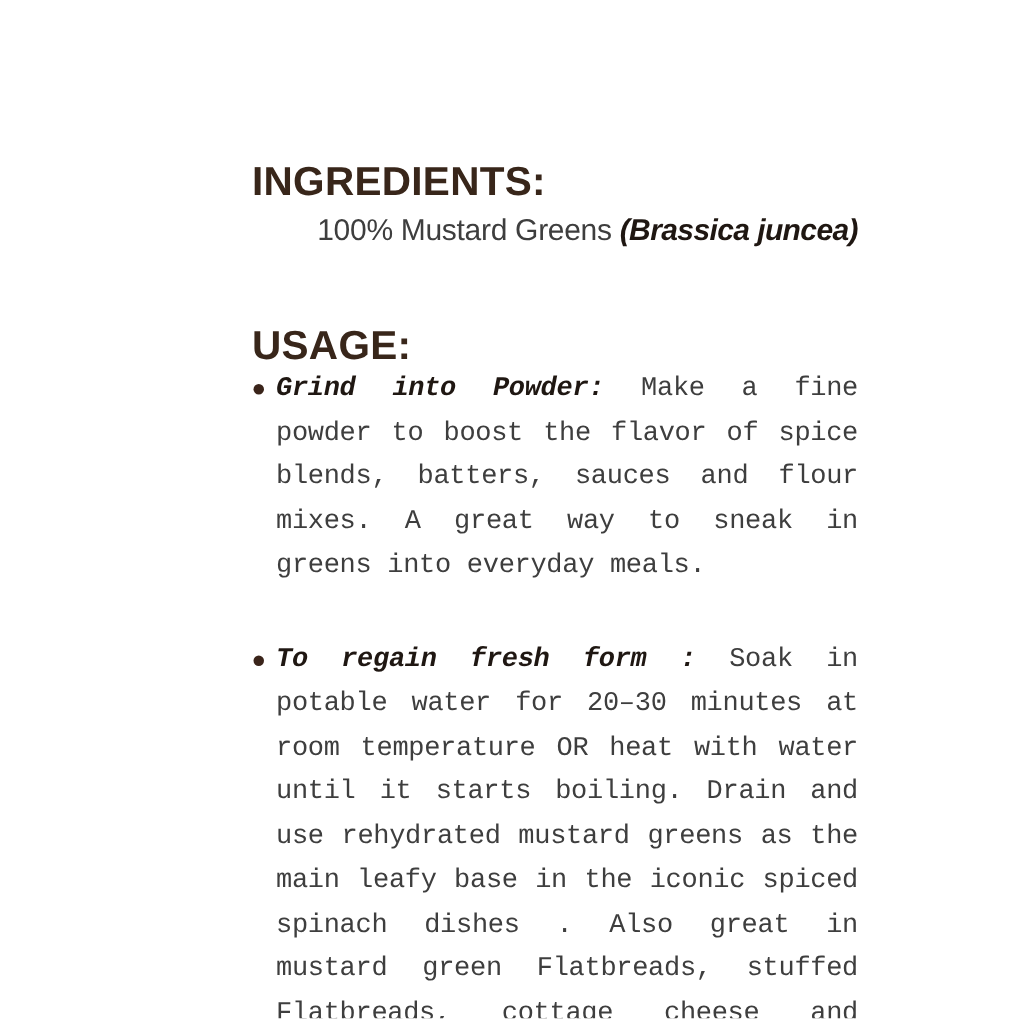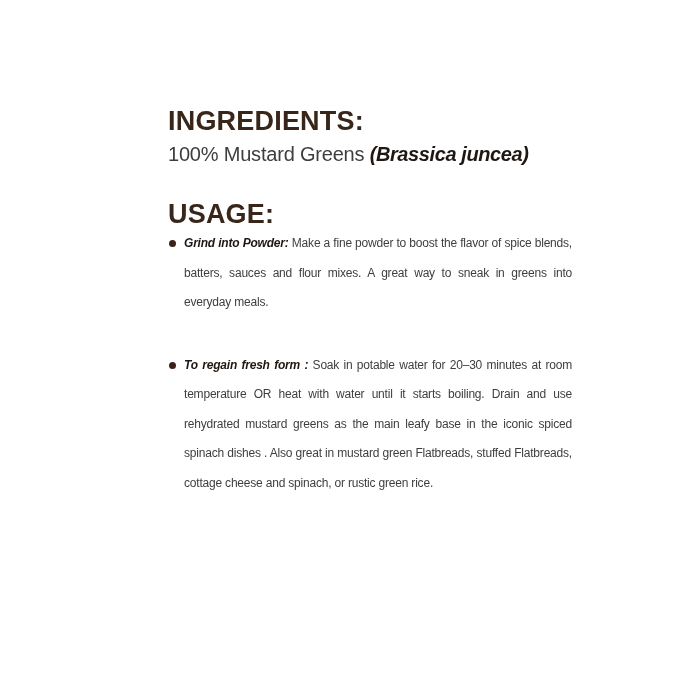--- a/index.html
+++ b/index.html
@@ -31,53 +31,55 @@
 
   .section-heading {
     font-size: 27px;
     line-height: 34px;
     font-weight: 800;
     letter-spacing: 0.2px;
     color: var(--heading, #38261a);
   }
 
   .usage-heading {
-    margin-top: 31px;
+    margin-top: 47px;
     line-height: 30px;
   }
 
   .ingredients-line {
     margin-top: 3px;
     font-size: 20px;
     line-height: 27px;
     color: var(--body, #3e3e3e);
     letter-spacing: -0.2px;
     white-space: nowrap;
+    text-align: right;
   }
 
   .botanical {
     font-weight: 700;
     font-style: italic;
     color: var(--botanical, #1f1712);
     letter-spacing: -0.4px;
   }
 
   .usage-list {
     list-style: none;
     margin-top: 0;
   }
 
   .usage-item {
     position: relative;
     padding-left: 16px;
-    font-size: 12px;
+    font-size: 18px;
     line-height: 29.5px;
     letter-spacing: -0.2px;
     text-align: justify;
     color: var(--body, #3e3e3e);
+    font-family: Liberation Mono, monospace;
   }
 
   .usage-item + .usage-item {
     margin-top: 33px;
   }
 
   .dot {
     position: absolute;
     left: 1px;
     top: 11px;

